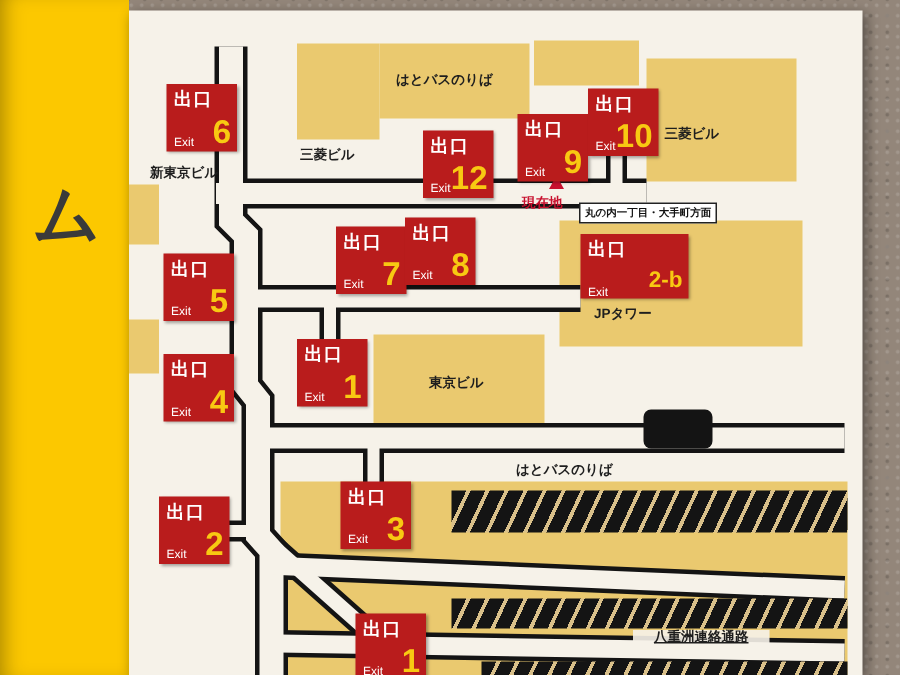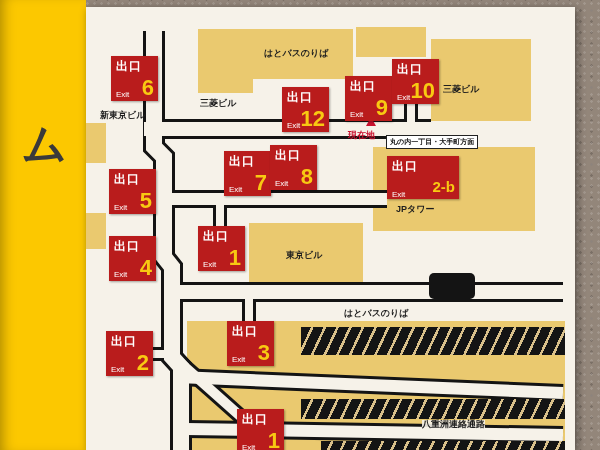--- a/index.html
+++ b/index.html
@@ -31,21 +31,21 @@
   .blob{position:absolute;background:#141414;border-radius:5px;}
   .corridors{position:absolute;left:0;top:0;}
   .tracks{
     position:absolute;
     background:repeating-linear-gradient(115deg,#141414 0 9px,#d9c08a 9px 11.5px);
   }
   .lbl{
     position:absolute;font-size:9px;font-weight:bold;color:#1e1e1e;
     white-space:nowrap;line-height:1.1;
   }
-  .lbl.on-white{background:rgba(246,242,233,.9);padding:0 0;}
+  .lbl.on-white{background:rgba(246,242,233,.9);padding:0 14px;text-decoration:underline;}
   .lbl.red{color:#c8102e;}
   .direction-box{
     position:absolute;font-size:7px;font-weight:bold;color:#111;
     background:#fff;border:1px solid #222;padding:1px 3px;white-space:nowrap;
   }
   .loc-triangle{
     position:absolute;width:0;height:0;
     border-left:5px solid transparent;border-right:5px solid transparent;
     border-bottom:9px solid #c8102e;
   }

